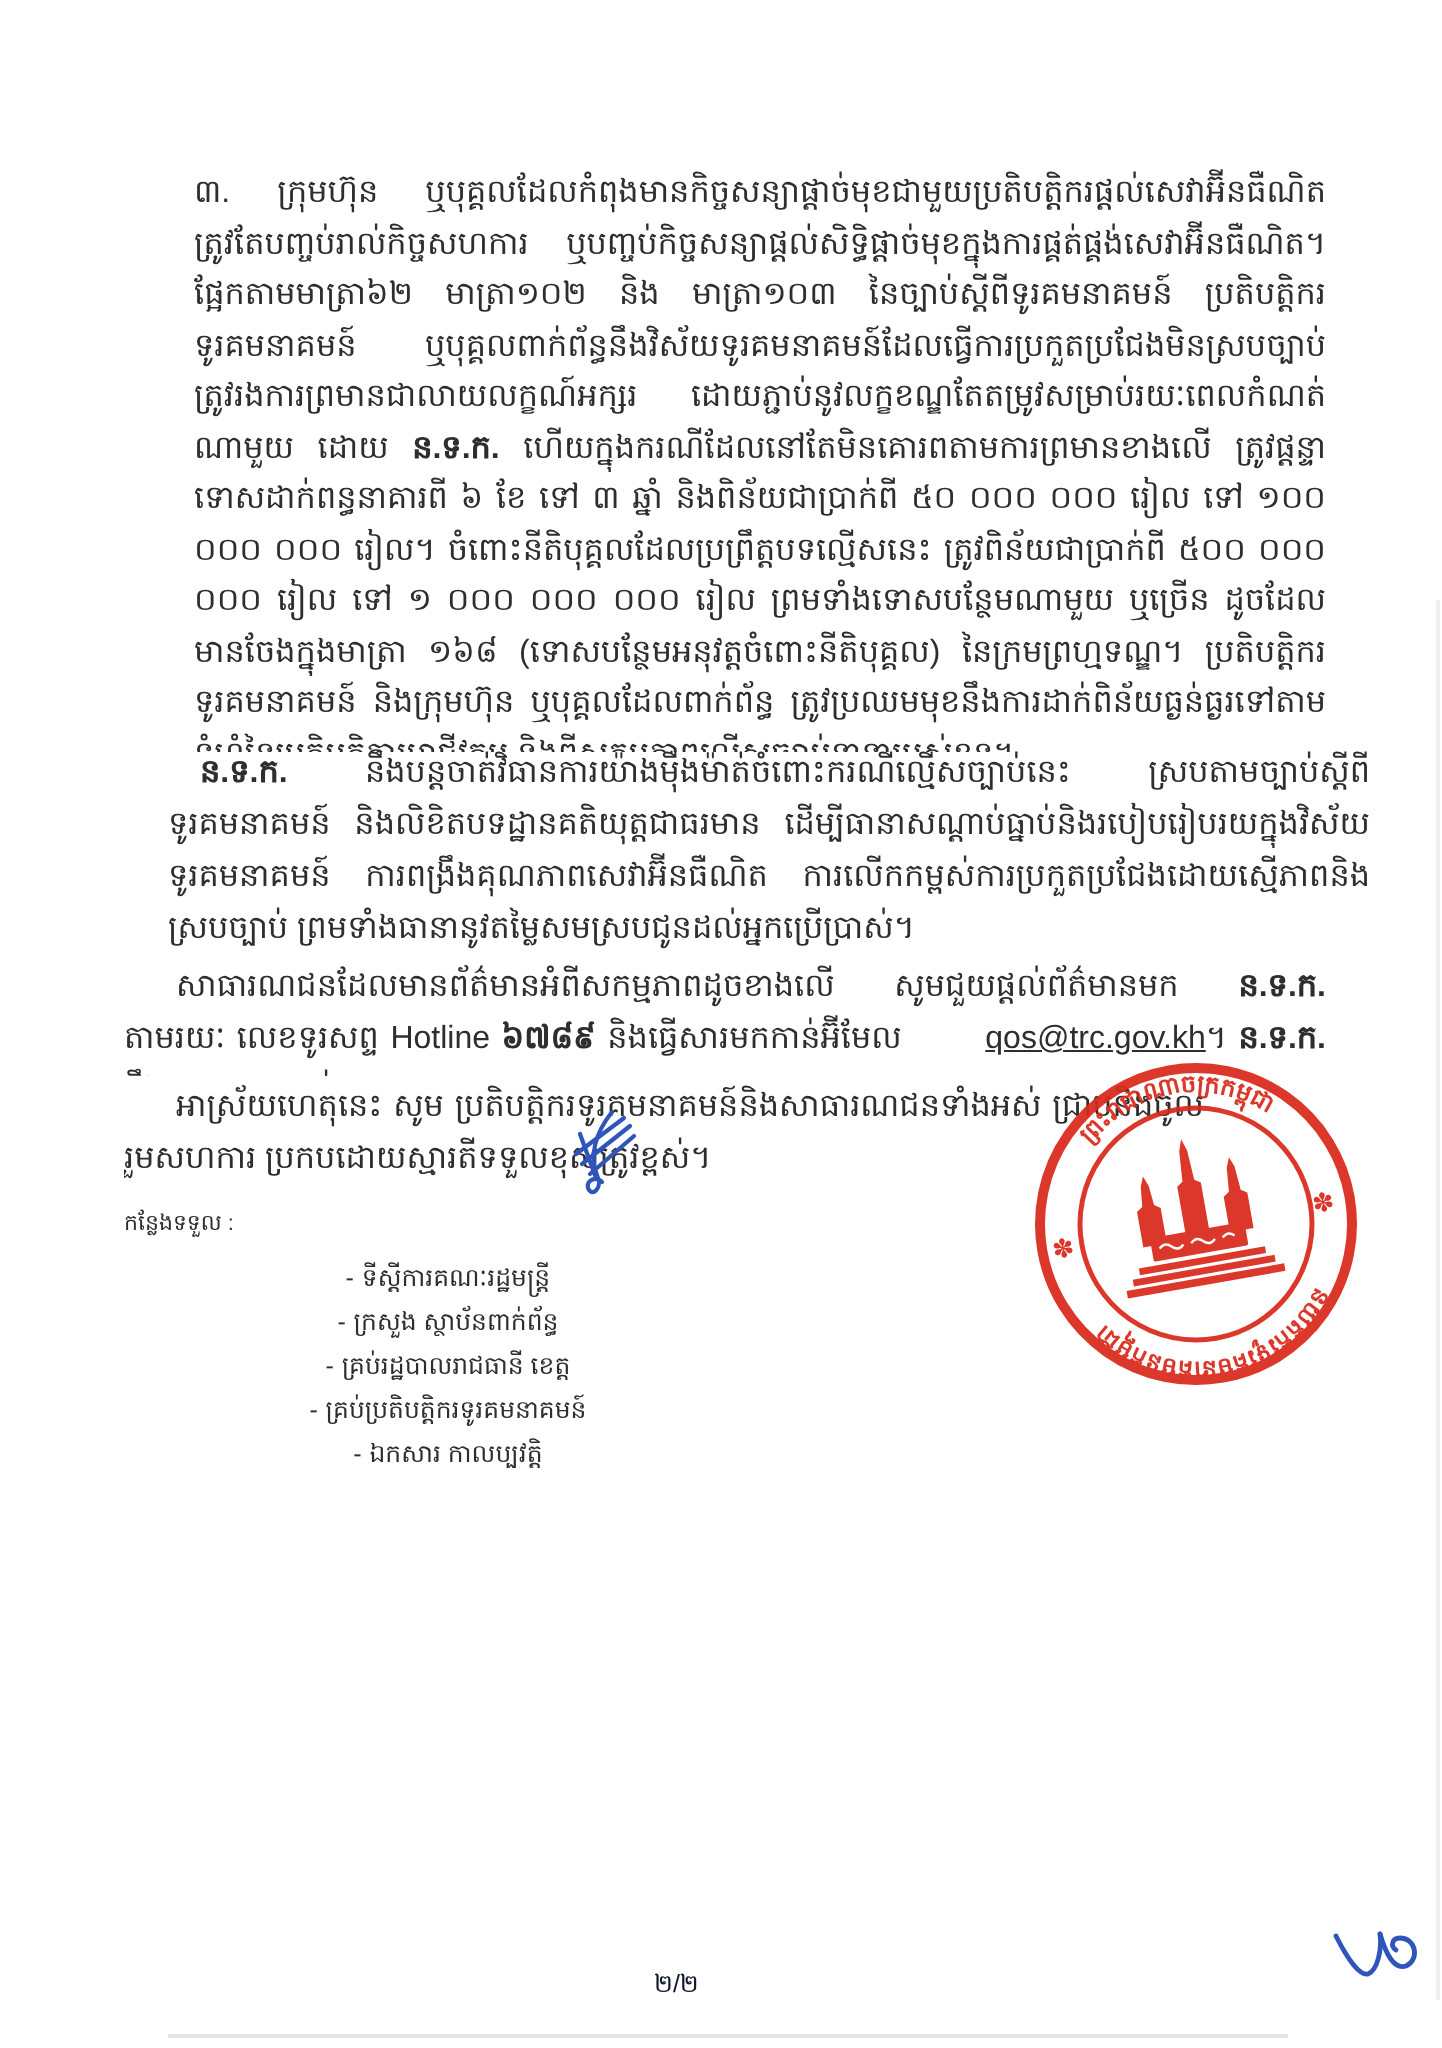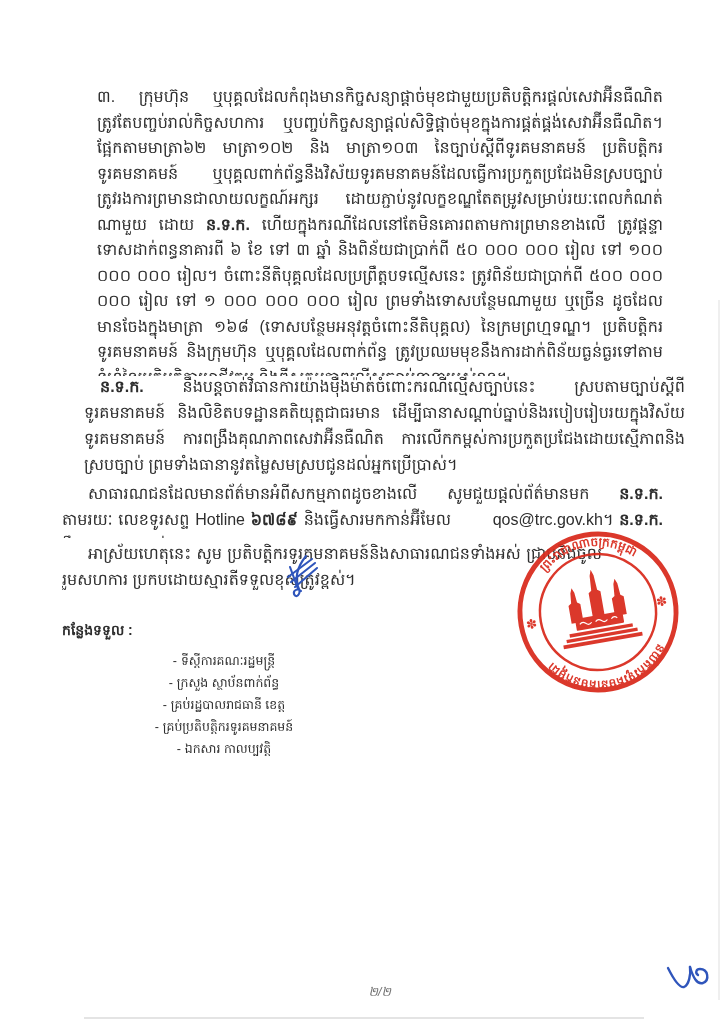--- a/index.html
+++ b/index.html
@@ -7,30 +7,30 @@
     position:relative;width:721px;height:1024px;background:#ffffff;
     font-family:"Liberation Sans","DejaVu Sans",sans-serif;color:#2e2e2e;
     overflow:hidden;
   }
   .para{position:absolute;text-align:justify;font-size:16px;line-height:26px;overflow:hidden;}
   .item3{left:97px;top:84px;width:566px;height:292px;line-height:25.5px;}
   .para-ntk{left:62px;top:374px;width:601px;height:106px;text-indent:16px;margin-left:22px;}
   .para-public{left:62px;top:481px;width:601px;height:57px;text-indent:26px;}
   .para-closing{left:62px;top:541px;width:540px;height:62px;text-indent:26px;}
   .b{font-weight:bold;}
-  .email{margin-left:36px;}
+  .email{text-decoration:underline;margin-left:36px;}
   .cc{position:absolute;left:62px;top:604px;width:320px;}
-  .cc-header{font-weight:bold;font-size:14px;margin:17px 0 8px 0;}
+  .cc-header{font-weight:normal;font-size:11px;margin:0 0 8px 0;}
   .cc-list{list-style:none;margin:0;padding:0;font-size:12.5px;text-align:center;}
   .cc-list li{height:22px;line-height:22px;white-space:nowrap;}
   .cc-dash{display:inline-block;width:12px;}
   .seal{position:absolute;left:515px;top:529px;width:166px;height:166px;transform:rotate(-10deg);opacity:.93;}
   .sig-scribble{position:absolute;left:283px;top:553px;}
   .corner-paraph{position:absolute;left:664px;top:960px;}
-  .pagenum{position:absolute;left:327px;top:984px;width:64px;text-align:right;font-size:12.5px;color:#737373;font-style:italic;}
+  .pagenum{position:absolute;left:327px;top:984px;width:64px;text-align:left;font-size:12.5px;color:#0f172a;}
   .scan-edge-bottom{position:absolute;left:84px;top:1017px;width:560px;height:2px;background:#d9d9d9;opacity:.7;}
   .scan-edge-right{position:absolute;left:718px;top:300px;width:2px;height:700px;background:#e4e4e4;opacity:.6;}
 </style>
 </head>
 <body>
 
 <div class="page">
 
   <div class="para item3">
     <span>៣.</span>

